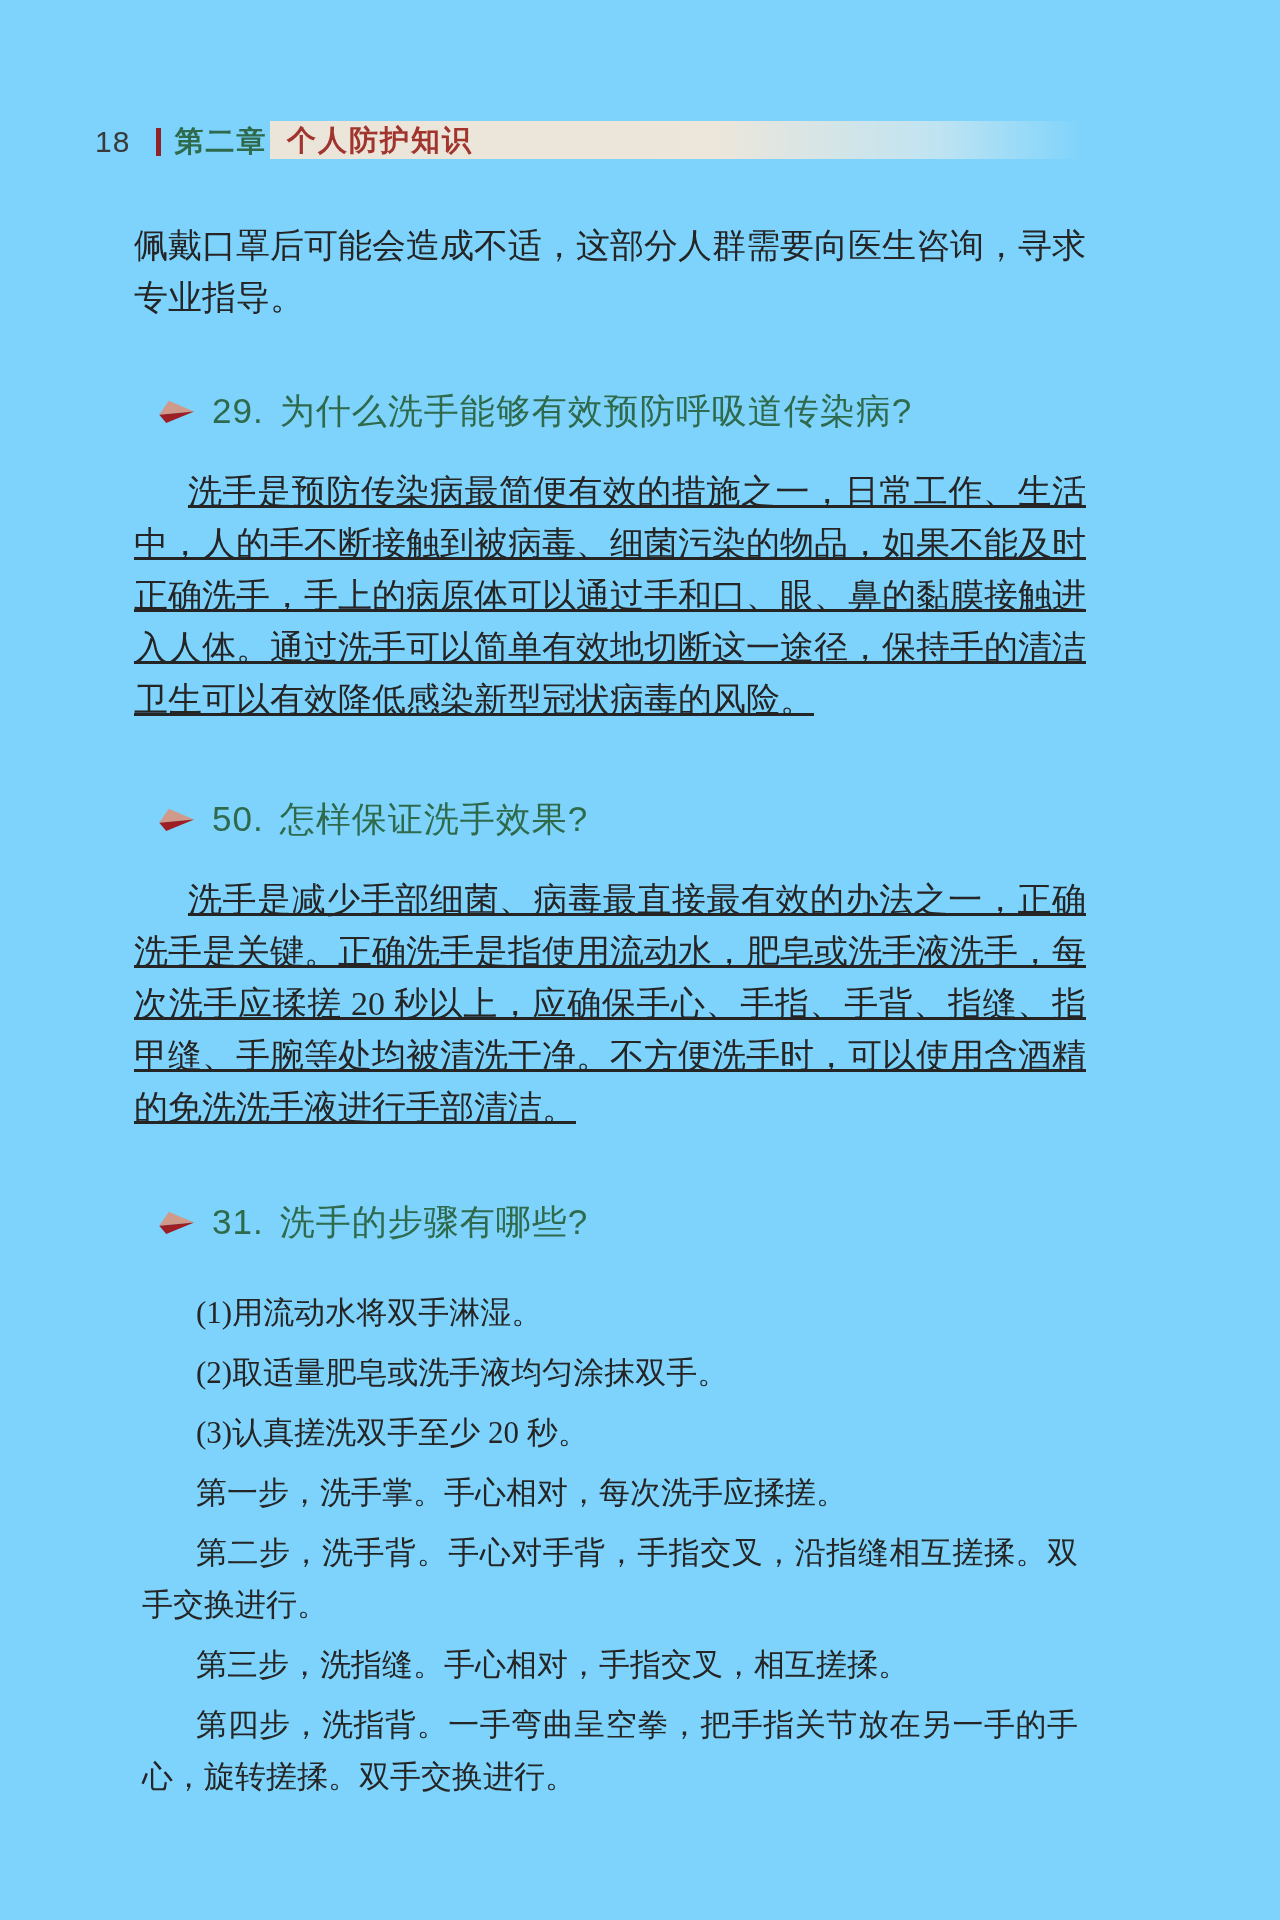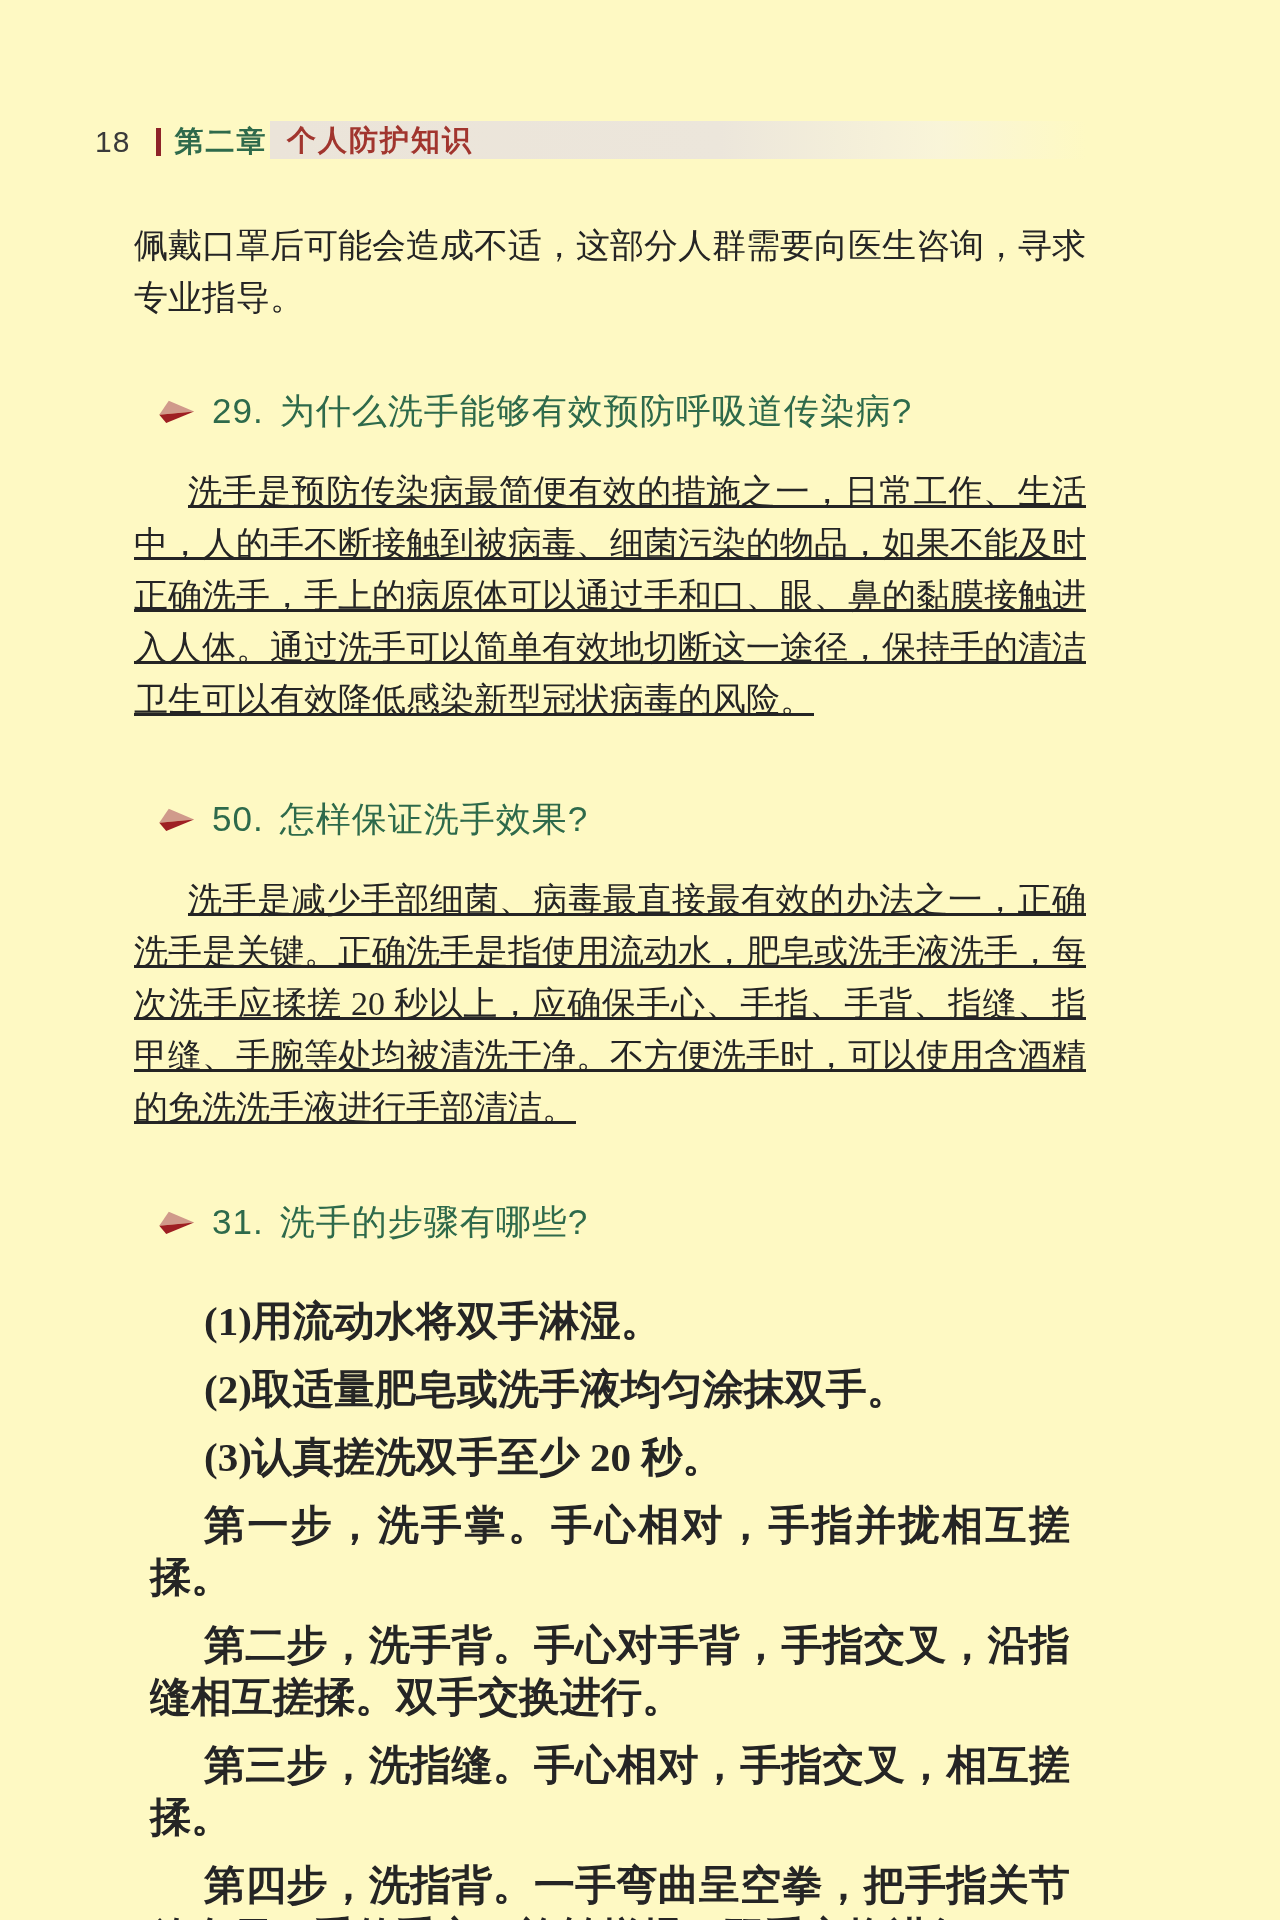--- a/index.html
+++ b/index.html
@@ -1,20 +1,20 @@
 <!DOCTYPE html>
 <html><head>
 <meta charset="utf-8">
 <title>Page 18</title>
 <style>
   html,body{margin:0;padding:0;background:#ffffff;}
   .page{
     position:relative;
     width:1280px;height:1920px;
-    background:#fef9c3;
+    background:#7dd3fc;
     overflow:hidden;
     font-family:"Liberation Serif","DejaVu Serif",serif;
     color:#252525;
   }
   
   .page-header{
     position:absolute;left:95px;top:121px;height:42px;
     display:flex;align-items:center;
     font-family:"Liberation Sans","DejaVu Sans",sans-serif;
   }
@@ -33,22 +33,22 @@
   }
   
   .body-para{
     position:absolute;left:134px;width:952px;
     margin:0;font-size:34px;line-height:52px;
     text-align:justify;color:#252525;
   }
   .indent{text-indent:54px;text-decoration:underline;}
   .steps{position:absolute;left:134px;width:952px;}
   .steps p{
-    margin:16px;font-size:41px;line-height:52px;
-    text-align:justify;text-indent:54px;color:#252525;font-weight:bold;
+    margin:8px;font-size:31px;line-height:52px;
+    text-align:justify;text-indent:54px;color:#252525;
   }
   
   .q-heading{
     position:absolute;left:158px;height:44px;
     display:flex;align-items:center;
     font-family:"Liberation Sans","DejaVu Sans",sans-serif;
     color:#2e6a4b;
   }
   .q-arrow{margin-right:16px;flex:0 0 auto;}
   .q-num{font-size:35px;margin-right:16px;letter-spacing:1px;}
@@ -95,19 +95,19 @@
       <polygon points="2,27 57,22 17,5" fill="#d09a8b"></polygon>
       <polygon points="2,27 57,22 13,40" fill="#9e1f23"></polygon>
     </svg>
     <span class="q-num">31.</span>
     <span class="q-title">洗手的步骤有哪些?</span>
   </div>
   <div class="steps" style="top:1279px">
     <p>(1)用流动水将双手淋湿。</p>
     <p>(2)取适量肥皂或洗手液均匀涂抹双手。</p>
     <p>(3)认真搓洗双手至少 20 秒。</p>
-    <p>第一步，洗手掌。手心相对，手指并拢相互搓揉。</p>
+    <p>第一步，洗手掌。手心相对，每次洗手应揉搓。</p>
     <p>第二步，洗手背。手心对手背，手指交叉，沿指缝相互搓揉。双手交换进行。</p>
     <p>第三步，洗指缝。手心相对，手指交叉，相互搓揉。</p>
     <p>第四步，洗指背。一手弯曲呈空拳，把手指关节放在另一手的手心，旋转搓揉。双手交换进行。</p>
   </div>
 
 </div>
 
 </body></html>

